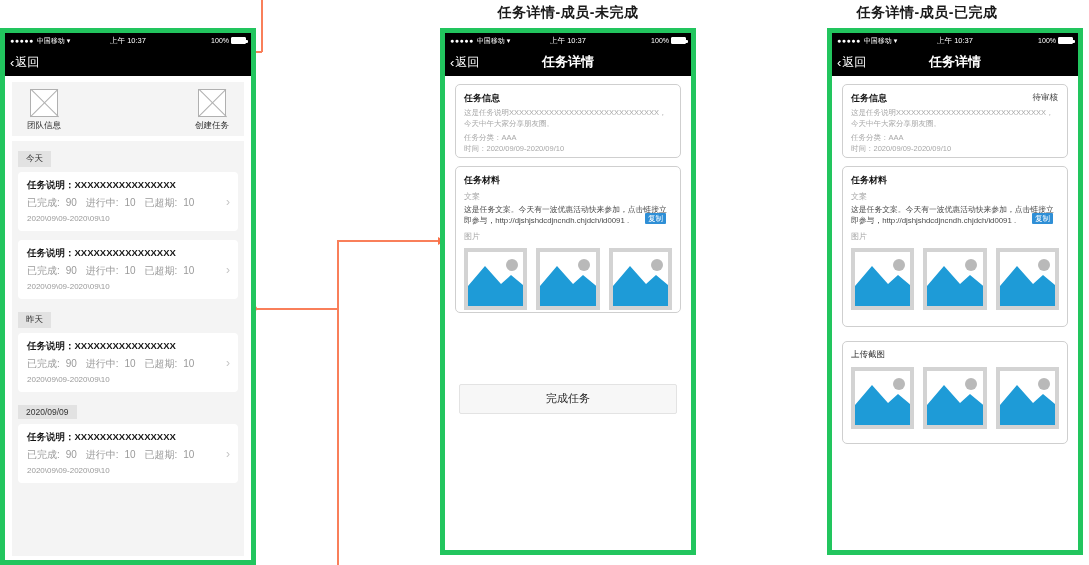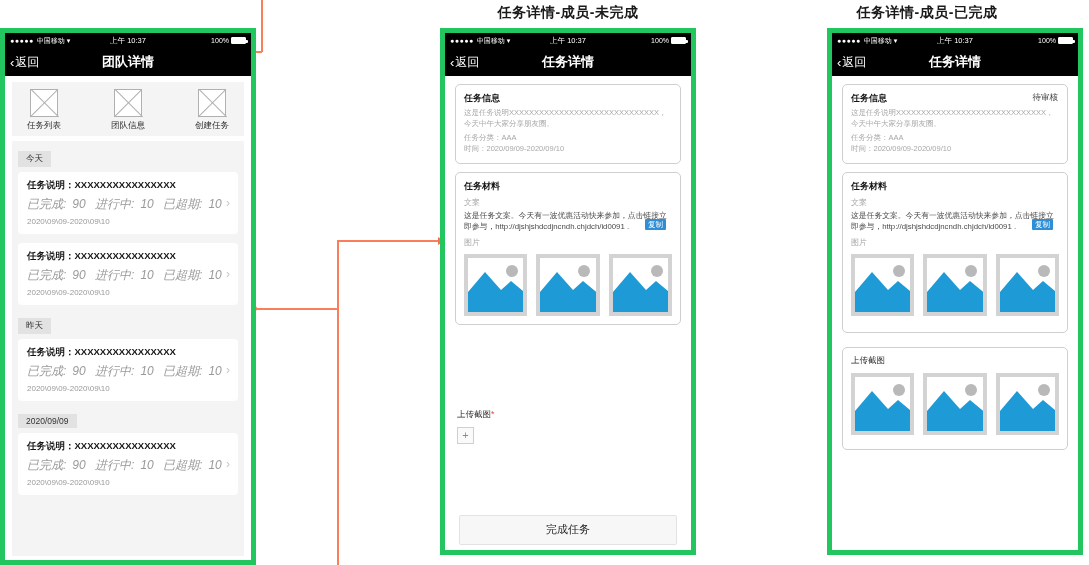--- a/index.html
+++ b/index.html
@@ -105,32 +105,32 @@
               height: 415px; overflow: hidden; }
   .daychip {
     display: inline-block; background: #e2e2e2; color: #333;
     font-size: 8.5px; padding: 2px 8px; margin-bottom: 5px;
   }
   .taskcard {
     background: #fff; border-radius: 4px; padding: 7px 9px 8px 9px;
     margin-bottom: 9px; position: relative;
   }
   .tc-title { font-size: 9.5px; font-weight: bold; color: #141414; margin-bottom: 4px; }
-  .tc-stats { font-size: 12px; color: #9a9a9a; margin-bottom: 4px; font-style: italic; }
+  .tc-stats { font-size: 10px; color: #9a9a9a; margin-bottom: 4px; }
   .tc-stats span { margin-right: 6px; }
   .tc-date { font-size: 8px; color: #9a9a9a; }
   .tc-chev {
     position: absolute; right: 8px; top: 50%; transform: translateY(-50%);
     color: #c6c6c6; font-size: 12px;
   }
 
   
   .card {
     border: 1px solid #cfcfcf; border-radius: 5px; background: #fff;
-    margin: 8px 10px 0 10px; padding: 7px 8px 8px 8px; position: relative;
+    margin: 8px 10px 0 10px; padding: 7px 8px 2px 8px; position: relative;
   }
   .card-h { font-size: 9px; font-weight: bold; color: #141414; margin-bottom: 3px; }
   .card-status {
     position: absolute; right: 9px; top: 7px;
     font-size: 8.5px; color: #3a3a3a;
   }
   .muted { font-size: 7.5px; color: #a8a8a8; line-height: 1.45; }
   .sub-label { font-size: 8px; color: #a8a8a8; margin: 4px 0 2px 0; }
   .body-txt { font-size: 7.8px; color: #4a4a4a; line-height: 1.5; word-break: break-all; }
   .copy-badge {
@@ -184,29 +184,24 @@
       <span class="sb-right">
         <span class="sb-batt-txt">100%</span>
         <span class="batt"></span>
       </span>
     </div>
     <div class="navbar">
       <span class="nav-back">
         <span class="nav-chev">‹</span>
         <span>返回</span>
       </span>
-      <span class="nav-title">团队详情</span>
     </div>
     <div class="screen">
 
       <div class="tabsgrid">
-        <div class="tabitem">
-          <div class="xbox"></div>
-          <div class="tablabel">任务列表</div>
-        </div>
         <div class="tabitem">
           <div class="xbox"></div>
           <div class="tablabel">团队信息</div>
         </div>
         <div class="tabitem">
           <div class="xbox"></div>
           <div class="tablabel">创建任务</div>
         </div>
       </div>
 
@@ -318,26 +313,20 @@
           </div>
           <div class="thumb">
             <svg width="66" height="54" viewBox="0 0 66 54">
                 <circle cx="44" cy="13" r="6" fill="#b9b9b9"></circle>
                 <path d="M0 54 L0 34 L17 14 L33 32 L43 23 L66 42 L66 54 Z" fill="#1E9BD7"></path>
               </svg>
           </div>
         </div>
       </div>
 
-      <div class="plainblock" style="margin-top:74px;">
-        <div class="uploadlabel">
-          <span>上传截图</span><span class="req">*</span>
-        </div>
-        <div class="plusbtn">+</div>
-      </div>
 
       <div class="primary-btn" style="margin-top:71px;">完成任务</div>
     </div>
   </div>
 
   <div class="phone" style="left:827px; top:28px; width:256px; height:527px;">
     <div class="statusbar">
       <span class="sb-dots">●●●●●</span>
       <span class="sb-carrier">中国移动</span>
       <span class="sb-wifi">▾</span>

